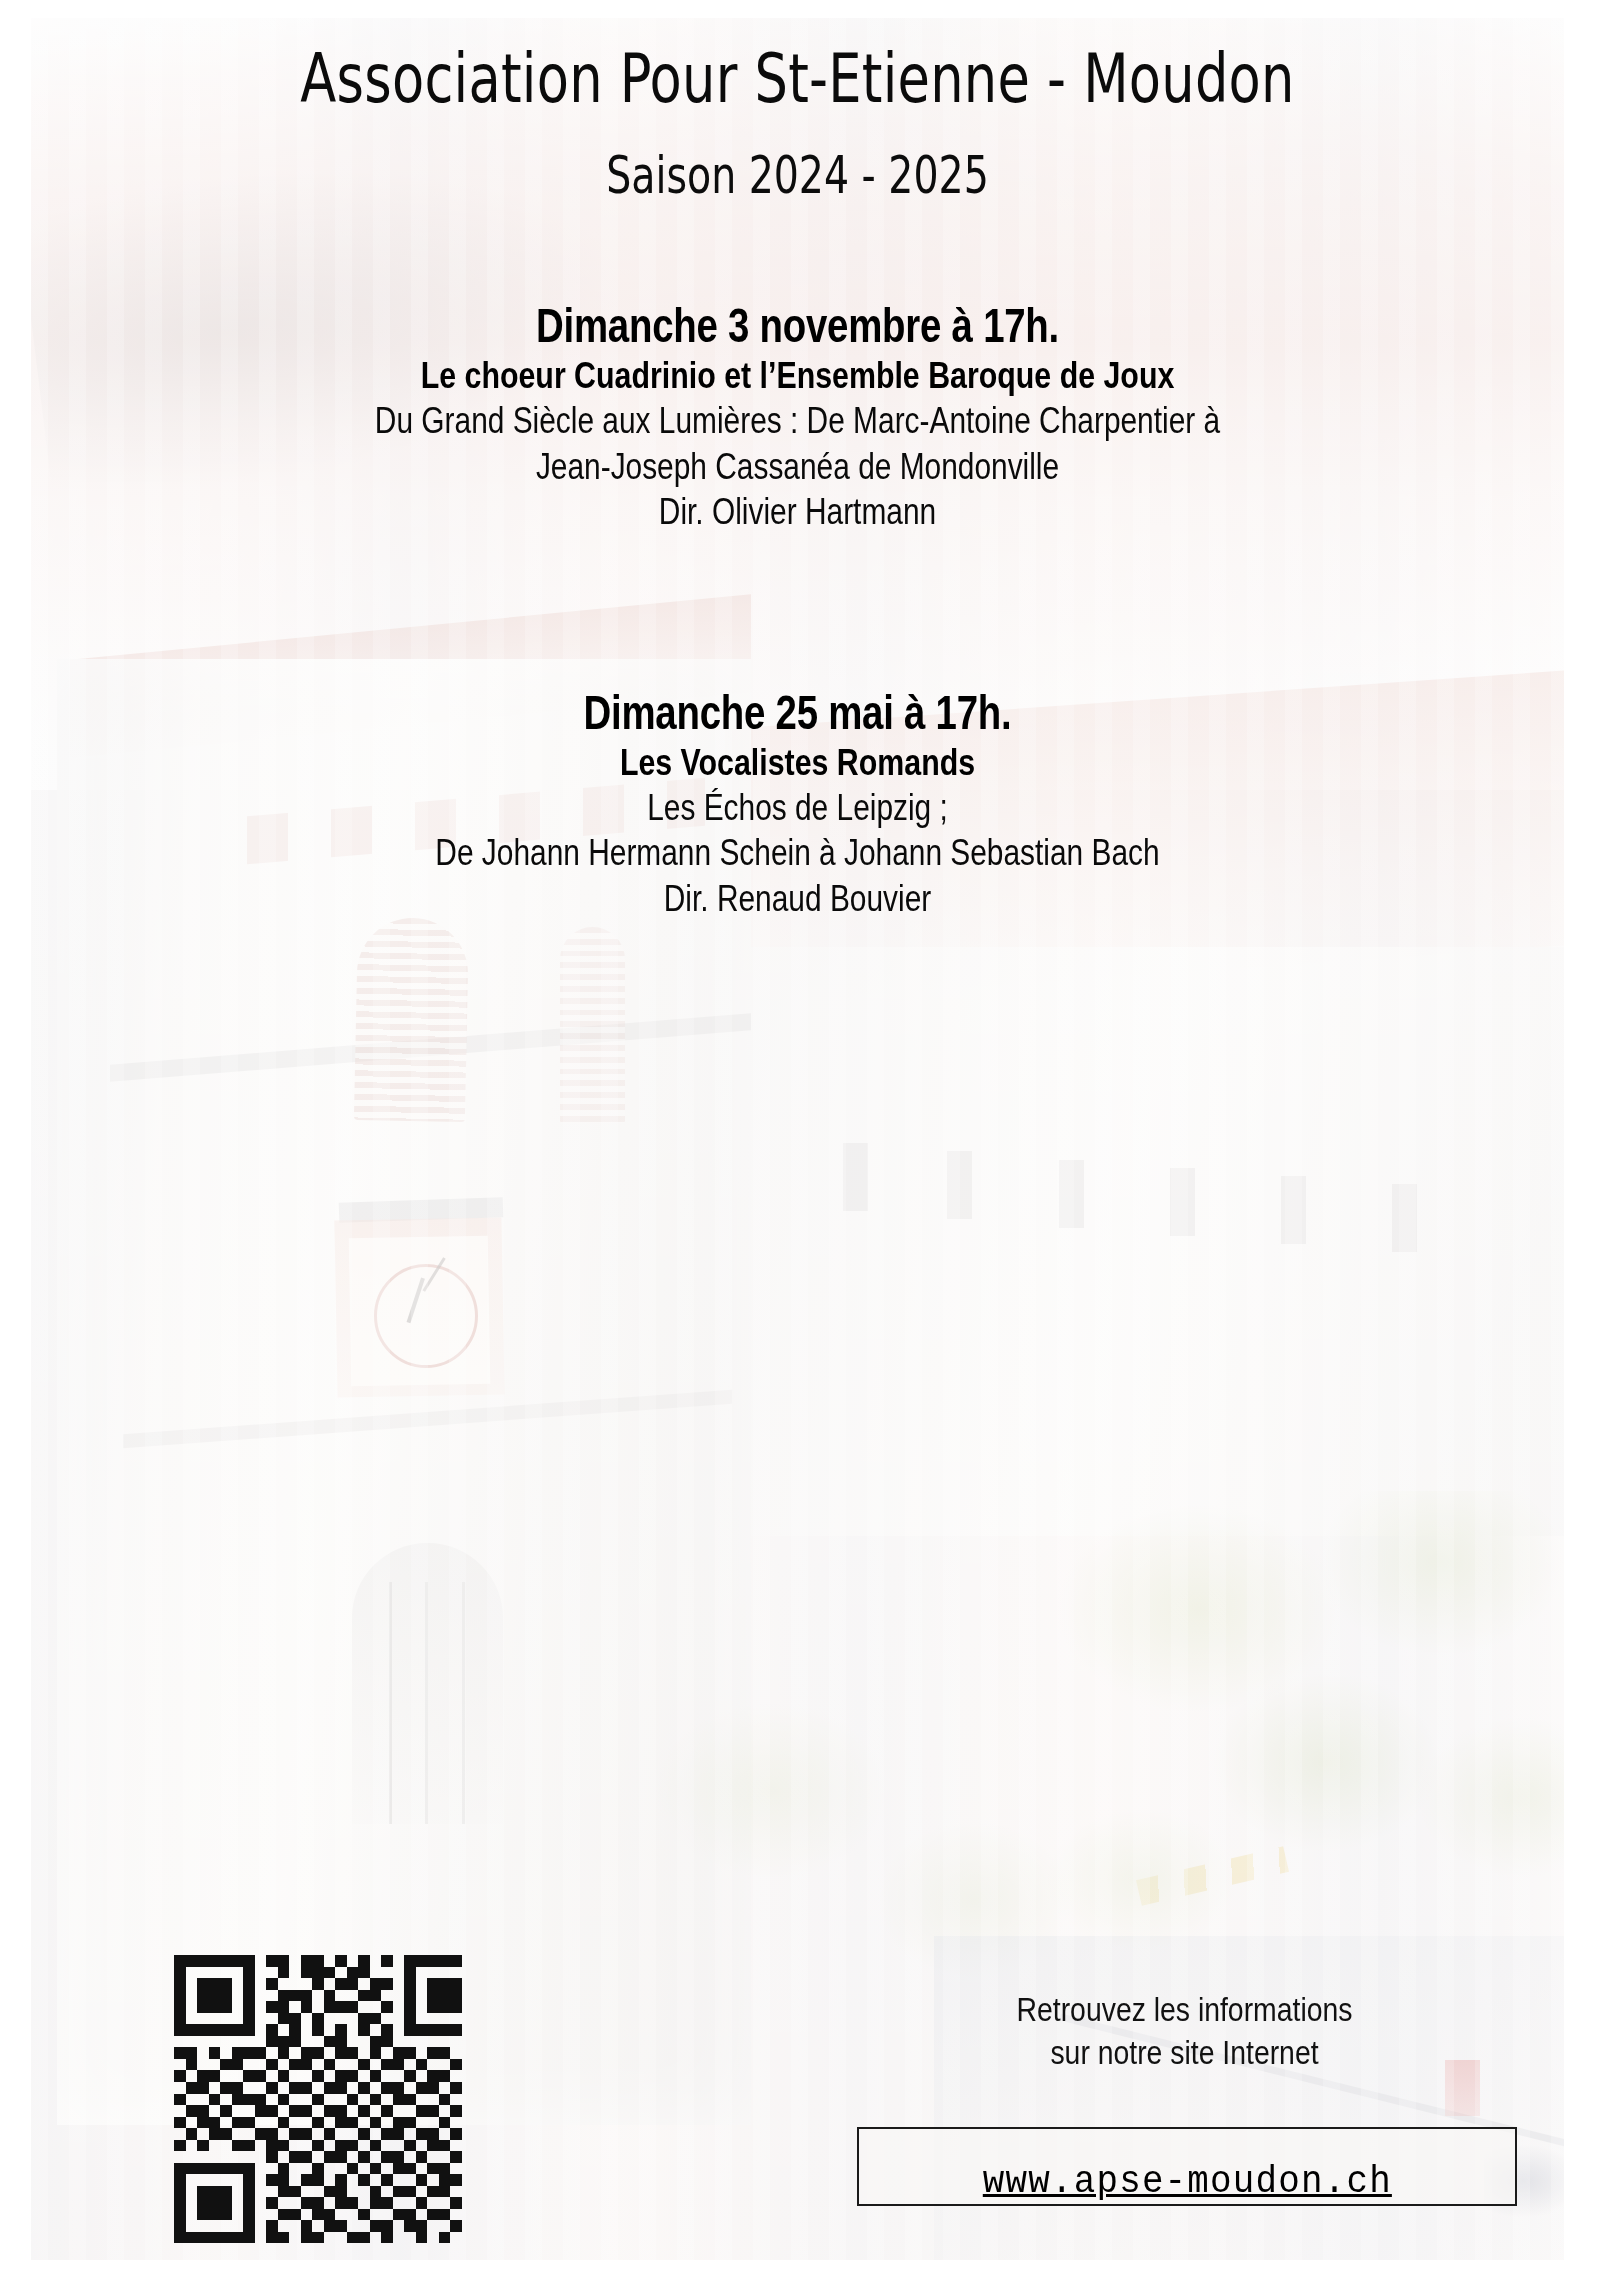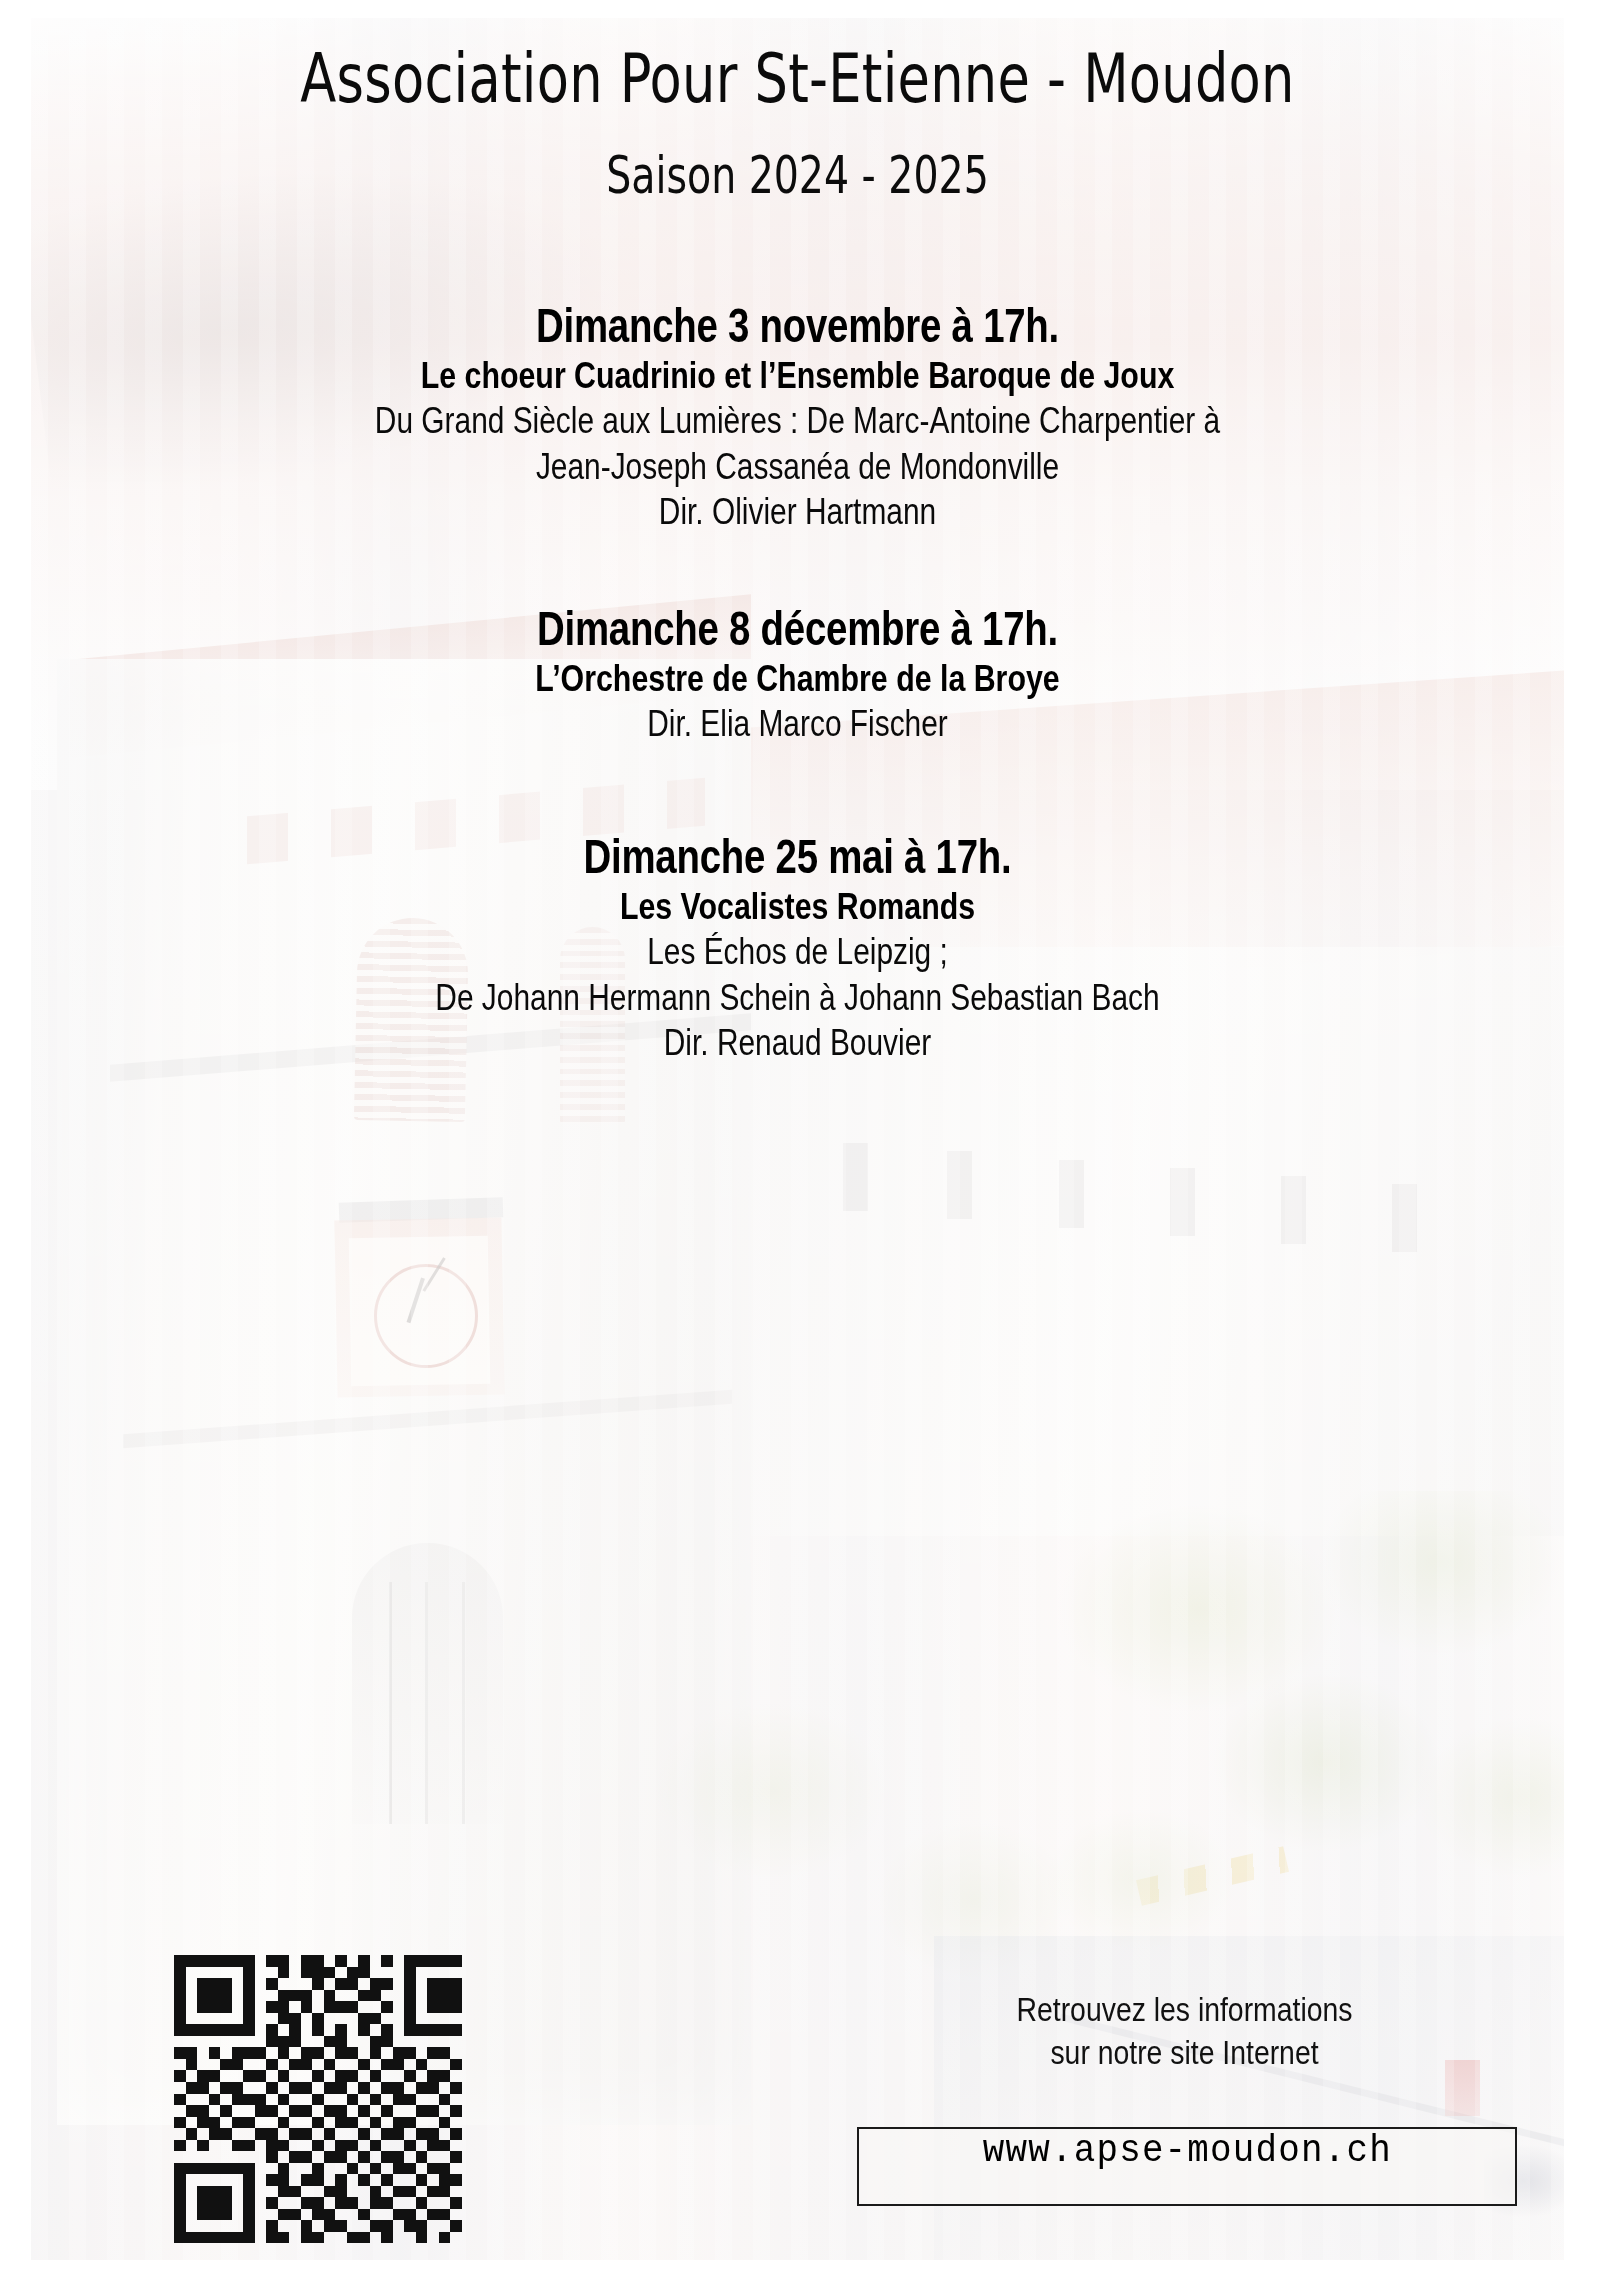--- a/index.html
+++ b/index.html
@@ -244,22 +244,23 @@
 
   .info-block{
     position:absolute;left:846px;top:1971px;width:615px;
     text-align:center;color:#111;
     font-weight:400;font-size:33px;line-height:1.28;
     transform:scaleX(.86);transform-origin:center top;
   }
   .url-box{
     position:absolute;left:826px;top:2109px;width:660px;height:79px;
     border:2px solid #1a1a1a;background:rgba(248,247,245,.72);
-    display:flex;align-items:flex-start;justify-content:center;
+    display:flex;align-items:flex-end;justify-content:center;
     box-sizing:border-box;
+    text-decoration:underline;
   }
   .url-text{
     font-family:"Liberation Mono","DejaVu Sans Mono",monospace;
     font-size:39px;color:#000;letter-spacing:1.3px;
     transform:scaleX(.92);
   }
 </style>
 </head>
 <body>
 
@@ -319,25 +320,20 @@
         <div class="c-line">Du Grand Siècle aux Lumières : De Marc-Antoine Charpentier à</div>
         <div class="c-line">Jean-Joseph Cassanéa de Mondonville</div>
         <div class="c-dir">Dir. Olivier Hartmann</div>
       </div>
 
       <div class="sp-52"></div>
 
 
       <div class="sp-52"></div>
 
-      <div class="concert">
-        <div class="c-date">Dimanche 8 décembre à 17h.</div>
-        <div class="c-perf">L’Orchestre de Chambre de la Broye</div>
-        <div class="c-dir">Dir. Elia Marco Fischer</div>
-      </div>
 
       <div class="sp-64"></div>
 
 
       <div class="sp-64"></div>
 
       <div class="concert">
         <div class="c-date">Dimanche 25 mai à 17h.</div>
         <div class="c-perf">Les Vocalistes Romands</div>
         <div class="c-line">Les Échos de Leipzig ;</div>

